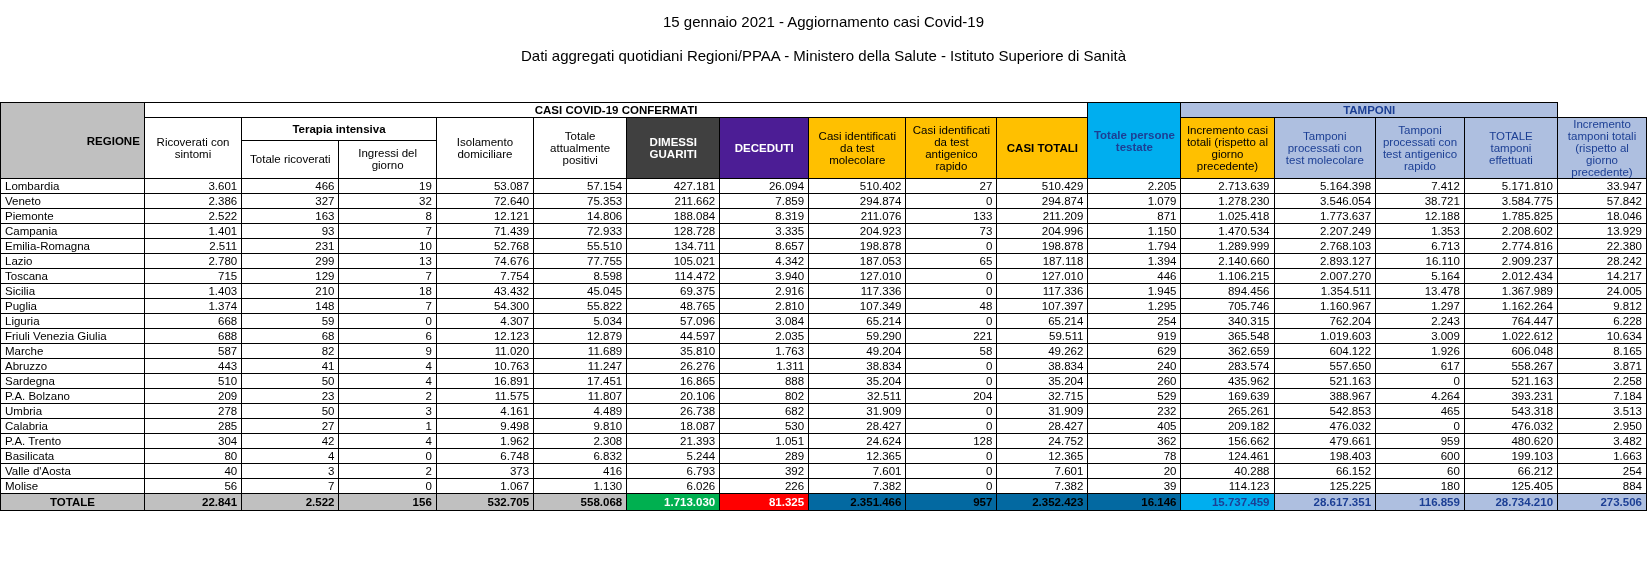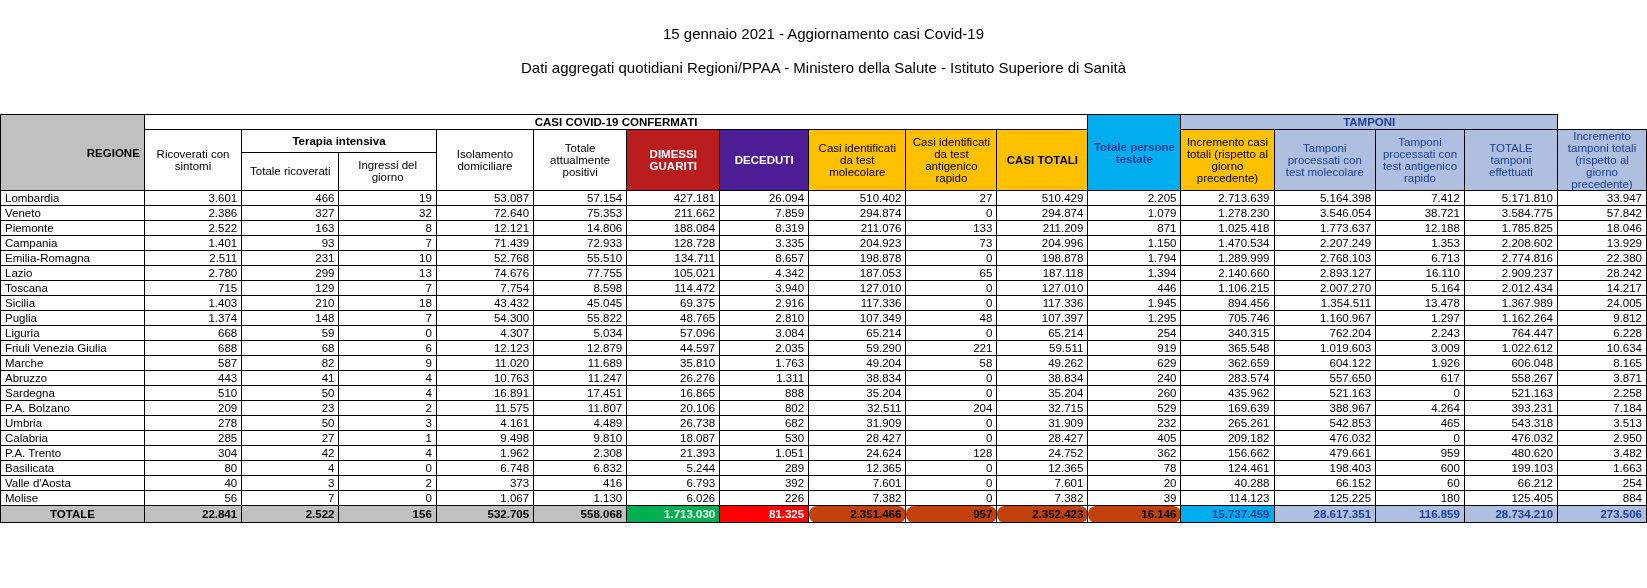--- a/index.html
+++ b/index.html
@@ -14,21 +14,21 @@
     color: #000000;
     overflow: hidden;
   }
   .page {
     width: 1647px;
     height: 588px;
     position: relative;
   }
   .titles {
     text-align: center;
-    padding-top: 24px;
+    padding-top: 12px;
   }
   .title-main {
     font-size: 15px;
     line-height: 20px;
     margin-bottom: 14px;
   }
   .title-sub {
     font-size: 15px;
     line-height: 20px;
   }
@@ -77,21 +77,21 @@
   }
   .tot-testate-hdr {
     background: #00aeef;
     color: #1c3f94;
     font-weight: bold;
   }
   .tamponi-sub {
     background: #aebfe0;
     color: #1c3f94;
   }
-  .dimessi-hdr { background: #b91c1c; color: #ffffff; font-weight: bold; }
+  .dimessi-hdr { background: #404040; color: #ffffff; font-weight: bold; }
   .deceduti-hdr { background: #4c1d95; color: #ffffff; font-weight: bold; }
   .gialla-hdr { background: #ffc000; color: #000000; }
   .gialla-bold-hdr { background: #ffc000; color: #000000; font-weight: bold; }
   td.region-name {
     text-align: left;
     font-size: 11.5px;
     background: #ffffff;
   }
   td.num {
     text-align: right;
@@ -99,21 +99,21 @@
     background: #ffffff;
   }
   tr.total-row td {
     font-weight: bold;
     background: #c0c0c0;
     height: 17px;
   }
   tr.total-row td.t-region { text-align: center; }
   tr.total-row td.t-dimessi { background: #00b050; color: #ffffff; }
   tr.total-row td.t-deceduti { background: #ff0000; color: #ffffff; }
-  tr.total-row td.t-giallo { background: #c2410c; color: #000000; border-radius: 8px; }
+  tr.total-row td.t-giallo { background: #0369a1; color: #000000; }
   tr.total-row td.t-azzurro { background: #00aeef; color: #1c3f94; }
   tr.total-row td.t-blu { background: #aebfe0; color: #1c3f94; }
 </style>
 </head>
 <body>
 
 <div class="page">
 
   <div class="titles">
     <div class="title-main">15 gennaio 2021 - Aggiornamento casi Covid-19</div>

